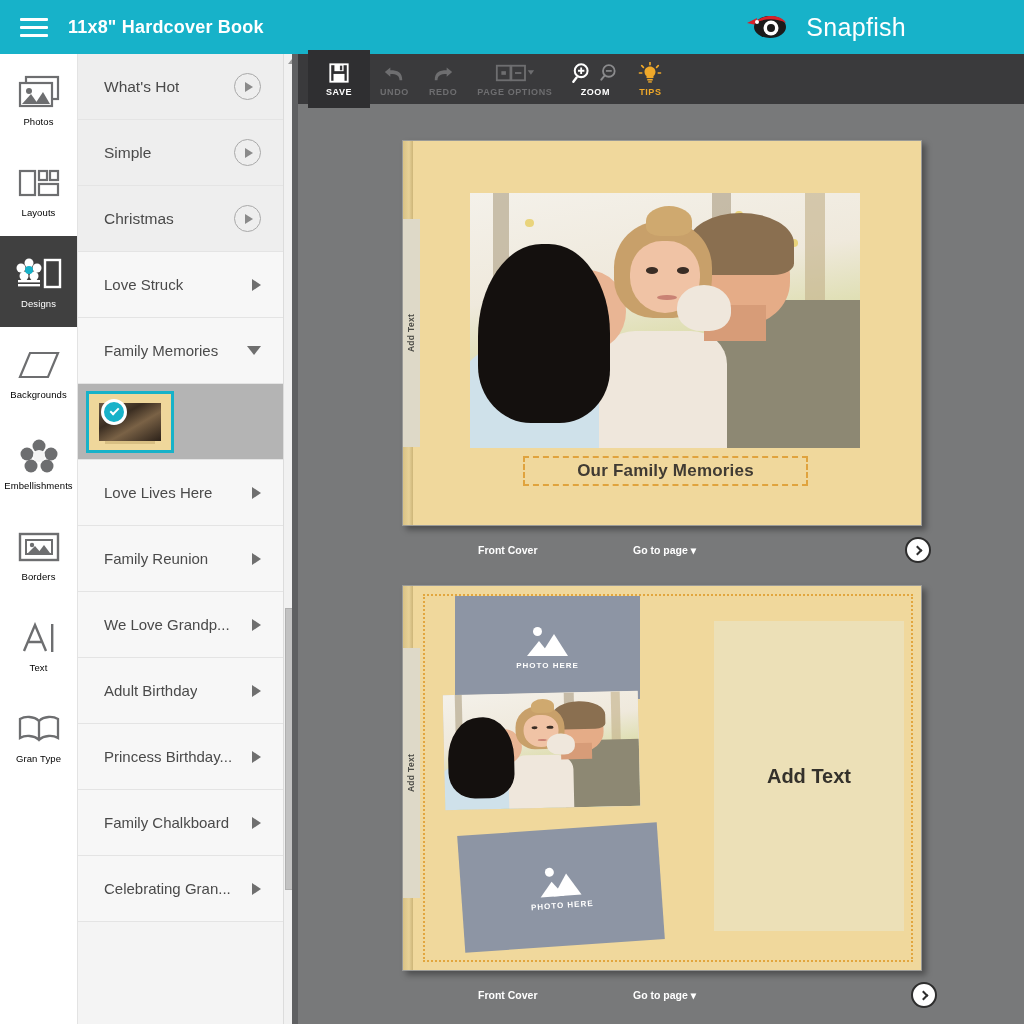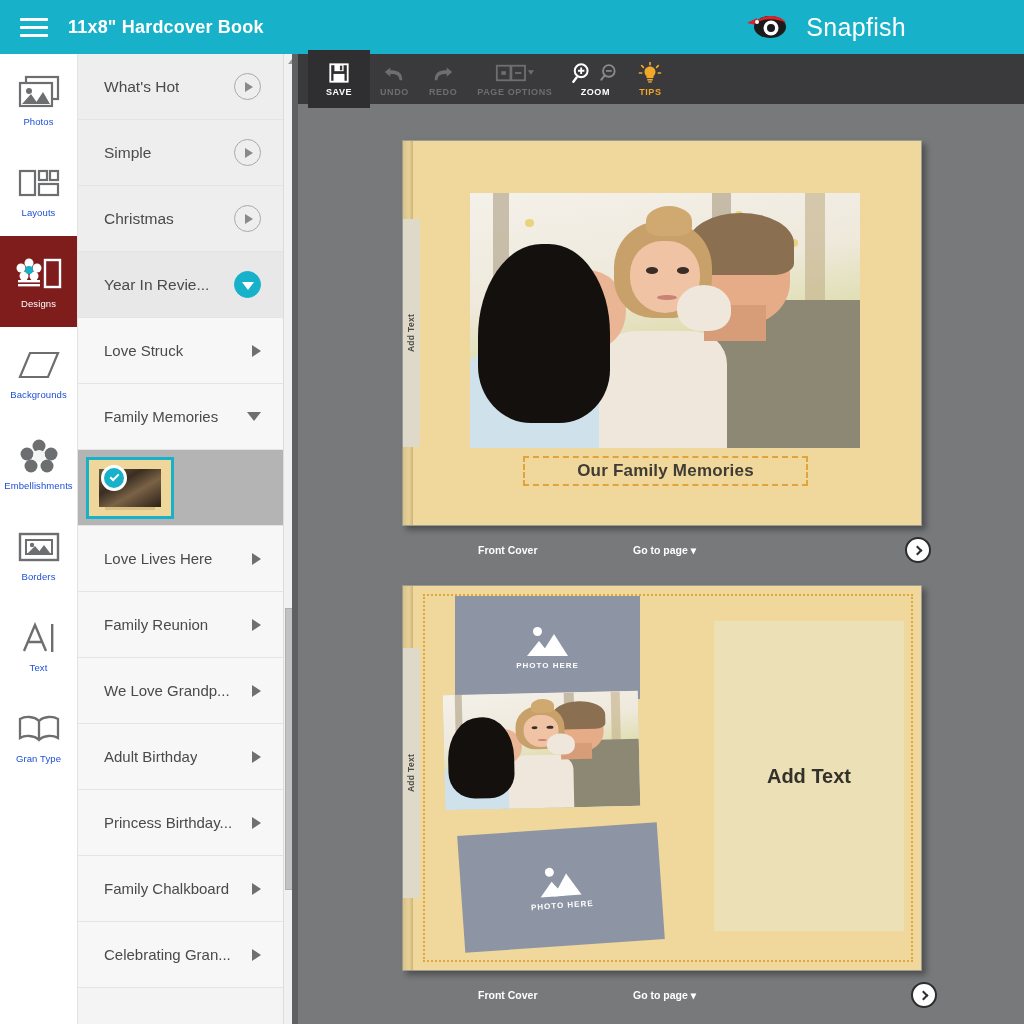--- a/index.html
+++ b/index.html
@@ -48,24 +48,24 @@
   #tb-zoom{ gap:3px; }
   .zoom-glasses{ display:flex; align-items:center; gap:4px; }
 
   
   #rail{
     position:absolute; left:0; top:54px; width:78px; height:970px;
     background:#ffffff; border-right:1px solid #e3e3e3;
   }
   .rail-item{
     height:91px; display:flex; flex-direction:column; align-items:center;
-    justify-content:center; gap:5px; cursor:pointer; color:#1d4ed8;
+    justify-content:center; gap:5px; cursor:pointer; color:#000000;
   }
   .rail-item .rail-label{ font-size:9.5px; letter-spacing:.1px; text-align:center; }
-  .rail-item.active{ background:#7f1d1d; color:#ffffff; }
+  .rail-item.active{ background:#404040; color:#ffffff; }
   .rail-icon{ width:46px; height:38px; display:flex; align-items:center; justify-content:center; }
 
   
   #catlist{
     position:absolute; left:78px; top:54px; width:205px; height:970px;
     background:#f4f4f4; overflow:hidden;
   }
   .cat-row{
     height:66px; display:flex; align-items:center; justify-content:space-between;
     padding:0 22px 0 26px; border-bottom:1px solid #e4e4e4; cursor:pointer;
@@ -442,26 +442,20 @@
       </div>
   </div>
 
   <div class="cat-row">
     <div class="cat-name">Christmas</div>
     <div class="circ-arrow">
         <i></i>
       </div>
   </div>
 
-  <div class="cat-row highlight">
-    <div class="cat-name">Year In Revie...</div>
-    <div class="circ-arrow open">
-        <i></i>
-      </div>
-  </div>
 
   <div class="cat-row sub">
     <div class="cat-name">Love Struck</div>
     <div class="tri"></div>
   </div>
 
   <div class="cat-row sub">
     <div class="cat-name">Family Memories</div>
     <div class="tri down"></div>
   </div>

